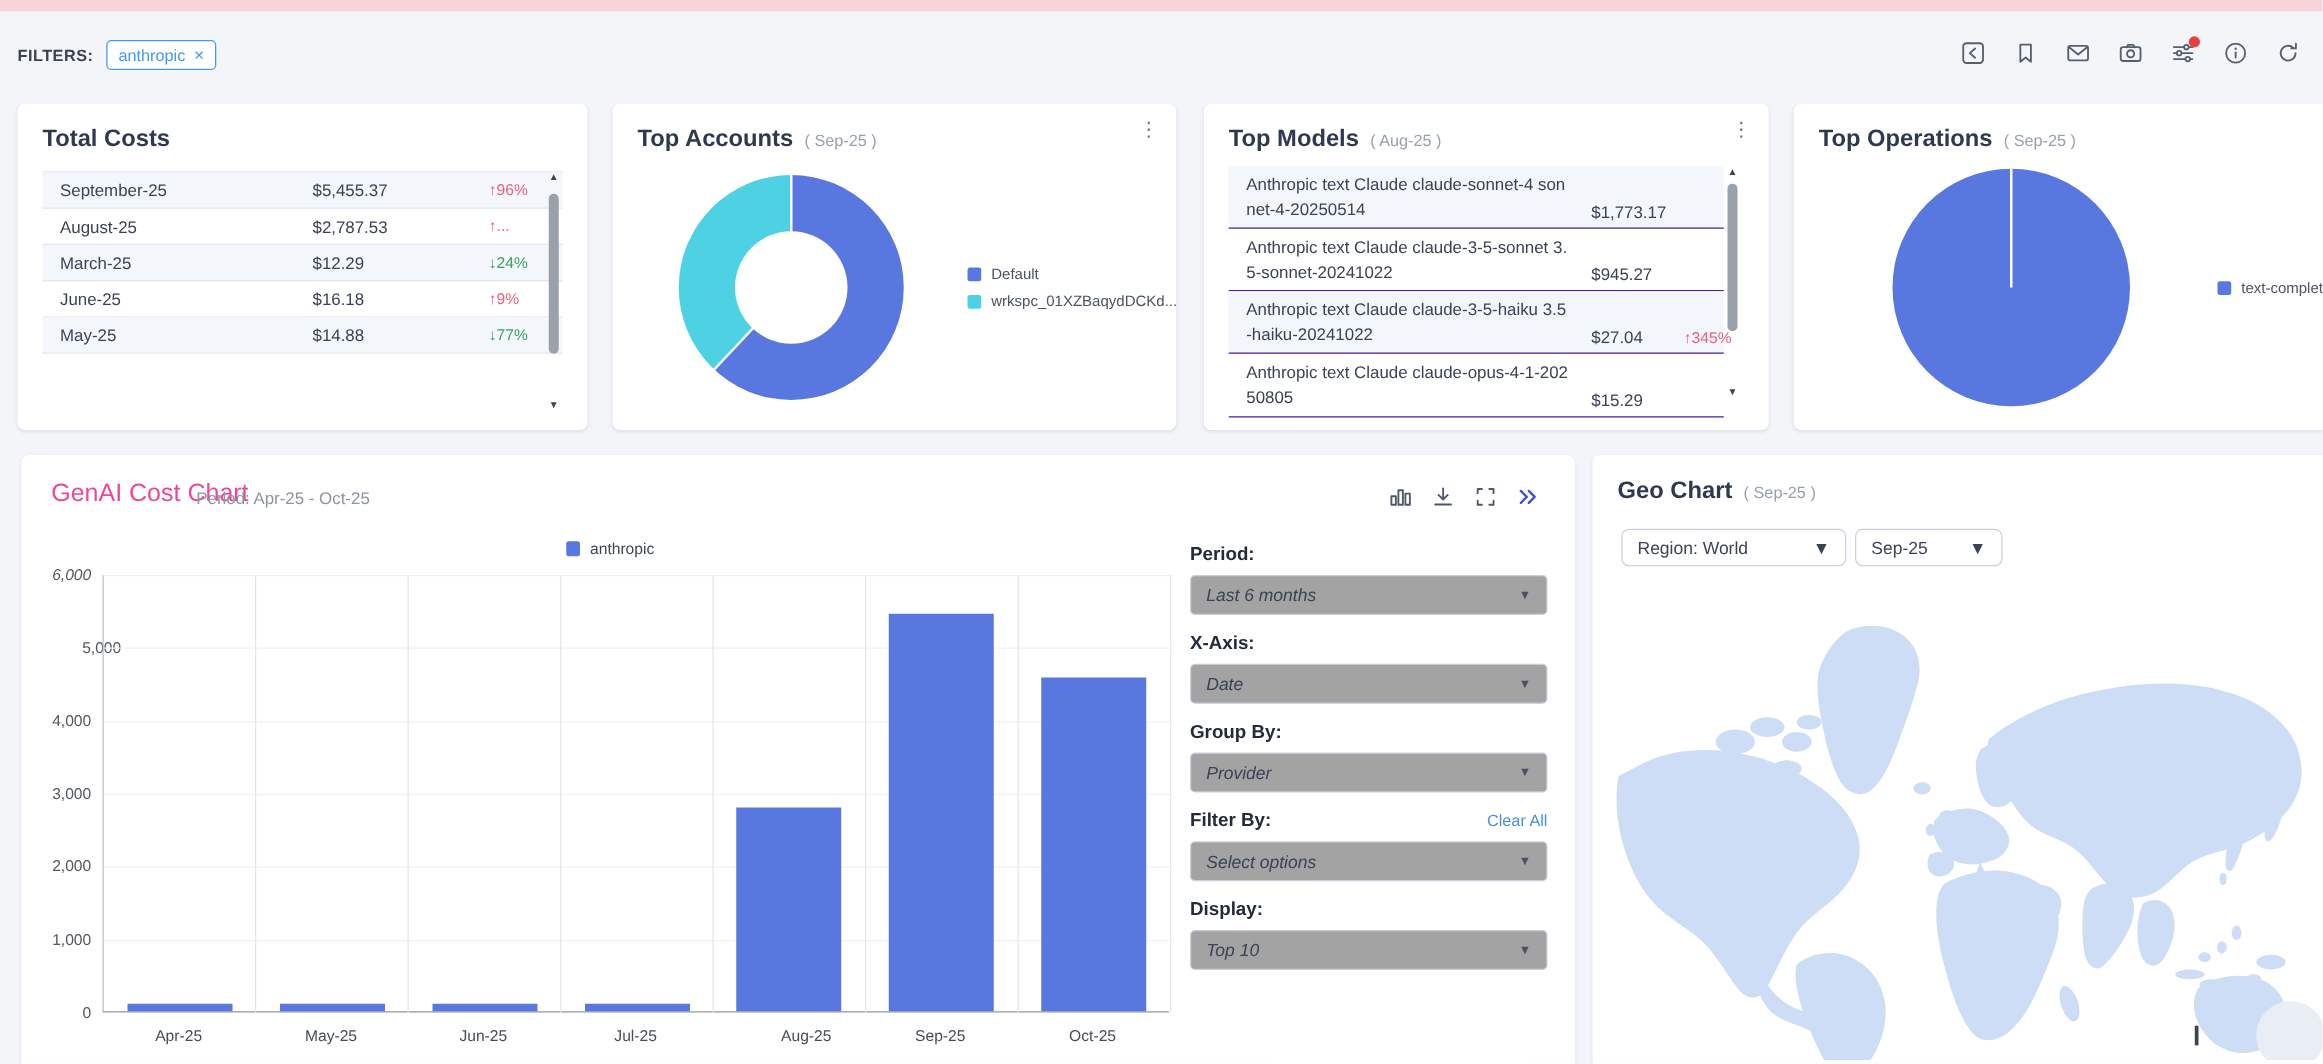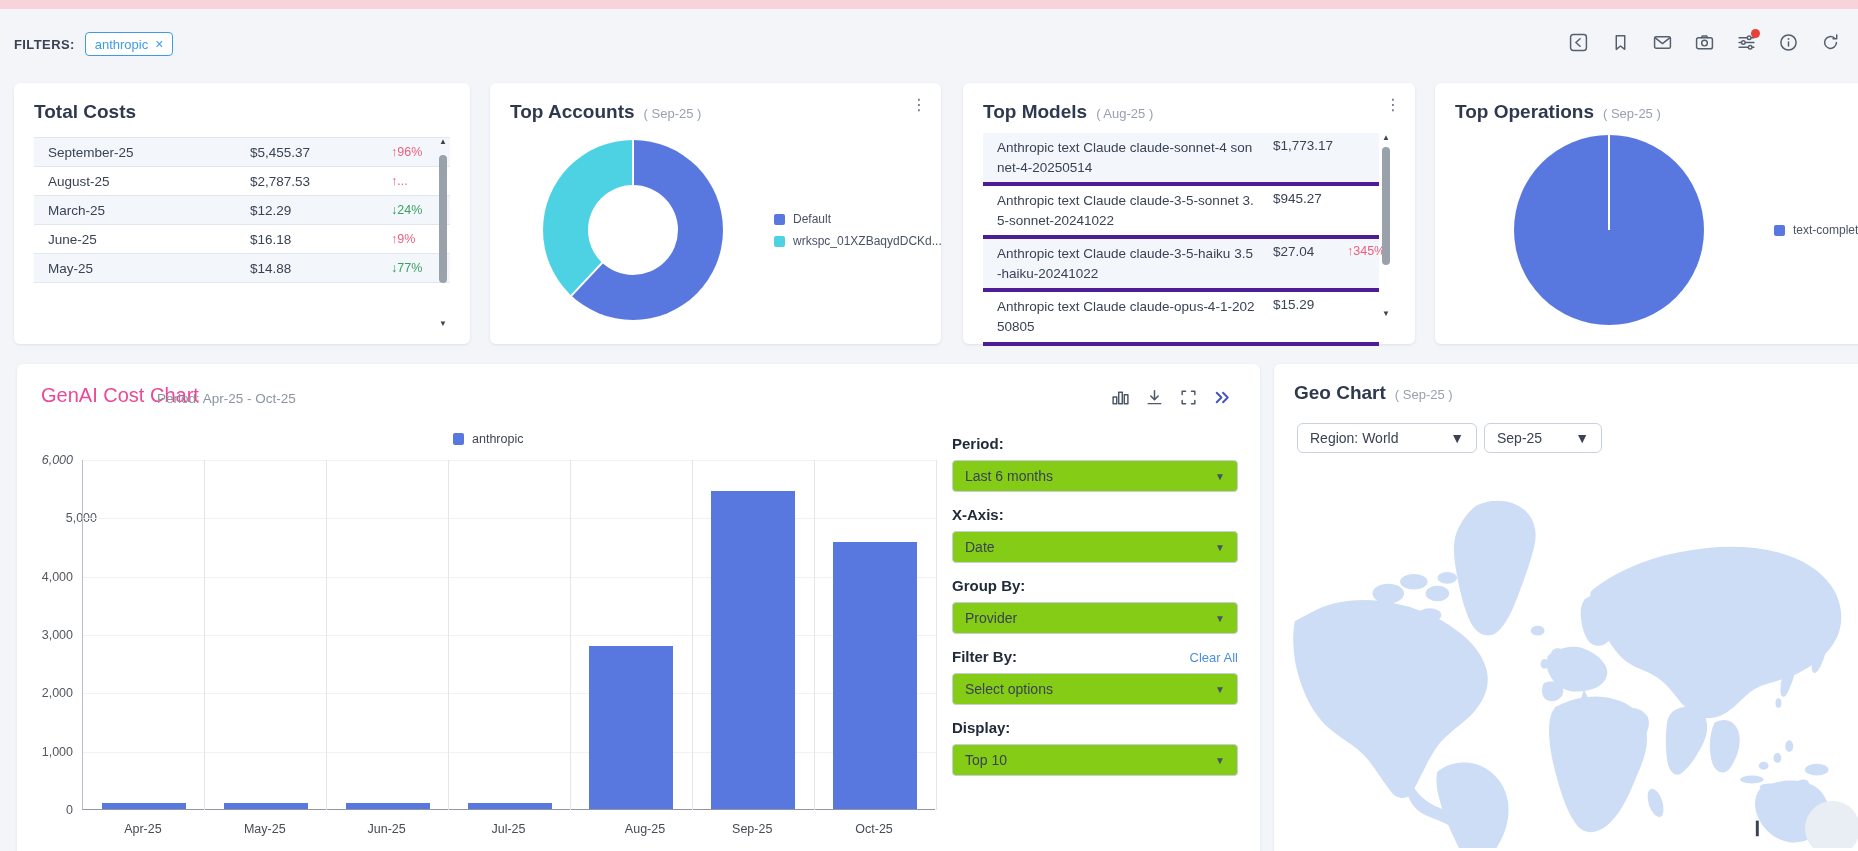--- a/index.html
+++ b/index.html
@@ -58,21 +58,21 @@
   .pie-line { position:absolute; left:173px; top:52px; width:2px; height:95px; background:#fff; }
 
   .legend { position:absolute; display:flex; flex-direction:column; gap:8px; }
   .legend-item { display:flex; align-items:center; font-size:12px; color:#4a5264; white-space:nowrap; }
   .legend-sq { width:11px; height:11px; border-radius:2px; margin-right:8px; flex:0 0 11px; }
   #ta-legend { left:284px; top:129px; }
   #to-legend { left:339px; top:140px; }
 
   
   .tm-table { position:absolute; left:20px; top:50px; width:396px; }
-  .tm-row { display:flex; align-items:flex-start; min-height:49px; padding:5px 2px 5px 14px; border-bottom:4px solid #4c1d95; font-size:13.5px; }
+  .tm-row { display:flex; align-items:flex-end; min-height:49px; padding:5px 2px 5px 14px; border-bottom:1px solid #4c1d95; font-size:13.5px; }
   .tm-row:nth-child(odd){ background:#f3f7fc; }
   .tm-name { flex:0 0 258px; line-height:1.45; word-break:break-all; margin-right:18px; }
   .tm-value { flex:0 0 62px; }
   .tm-change { font-size:12.5px; margin-left:12px; white-space:nowrap; }
 
   
   #card-genai { left:17px;   top:364px; width:1243px; height:520px; }
   #card-geo   { left:1274px; top:364px; width:600px;  height:520px; overflow:visible; }
   .genai-title { position:absolute; left:24px; top:20px; font-size:20px; font-weight:400; color:#ec4899; }
   .genai-sub { position:absolute; left:140px; top:27px; font-size:13.5px; color:#8d94a0; }
@@ -92,21 +92,21 @@
   .xlab { position:absolute; width:110px; text-align:center; font-size:12.5px; color:#454c57; }
   #bar-legend { position:absolute; left:436px; top:68px; display:flex; align-items:center; font-size:12.5px; color:#3f4651; }
   #bar-legend .legend-sq { width:12px; height:12px; }
 
   
   .controls { position:absolute; left:935px; top:71px; width:286px; }
   .ctl-label { font-size:15px; font-weight:700; color:#222b3a; margin-bottom:8px; }
   .ctl-label-row { display:flex; justify-content:space-between; align-items:baseline; margin-bottom:8px;text-align:right; }
   .ctl-label-row .ctl-label { margin-bottom:0; }
   .clear-all { font-size:13px; color:#4a90e2; cursor:pointer; }
-  .select { height:32px; border:1px solid #c6cedb; border-radius:4px; background:#84cc16; display:flex; align-items:center; justify-content:space-between; padding:0 12px; font-size:14px; color:#3a4254; margin-bottom:14px; cursor:pointer; }
+  .select { height:32px; border:1px solid #c6cedb; border-radius:4px; background:#a3a3a3; display:flex; align-items:center; justify-content:space-between; padding:0 12px; font-size:14px; color:#3a4254; margin-bottom:14px; cursor:pointer;font-style:italic; }
   .select .caret { font-size:10px; color:#4a5260; }
 
   
   .geo-select { position:absolute; height:30px; border:1px solid #c9d1dc; border-radius:6px; background:#fff; display:flex; align-items:center; justify-content:space-between; padding:0 12px; font-size:14px; color:#3a4254; cursor:pointer; }
   #geo-select-region { left:23px; top:59px; width:180px; }
   #geo-select-month  { left:210px; top:59px; width:118px; }
   #geo-map { position:absolute; left:16px; top:112px; width:570px; height:372px; }
   #geo-map svg { width:100%; height:100%; }
 </style>
 </head>

